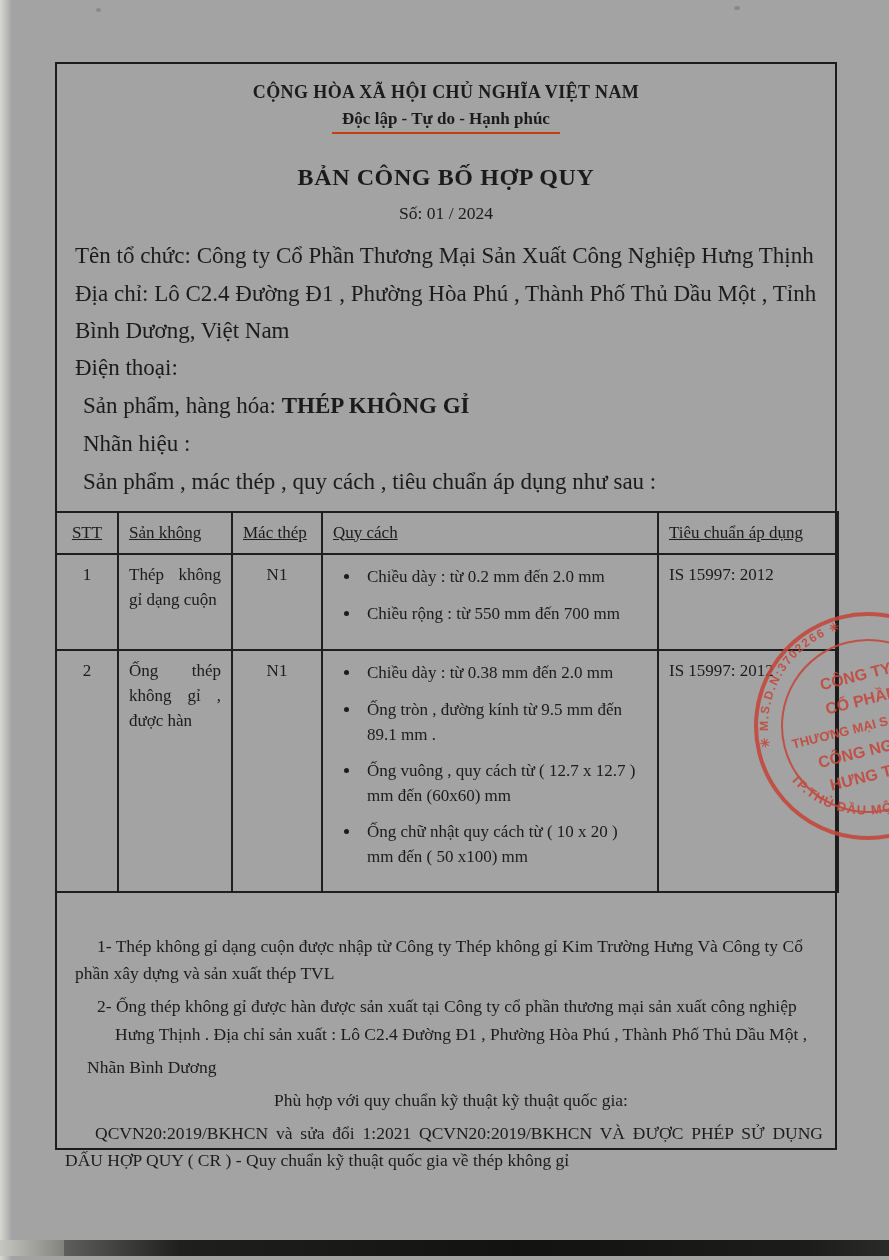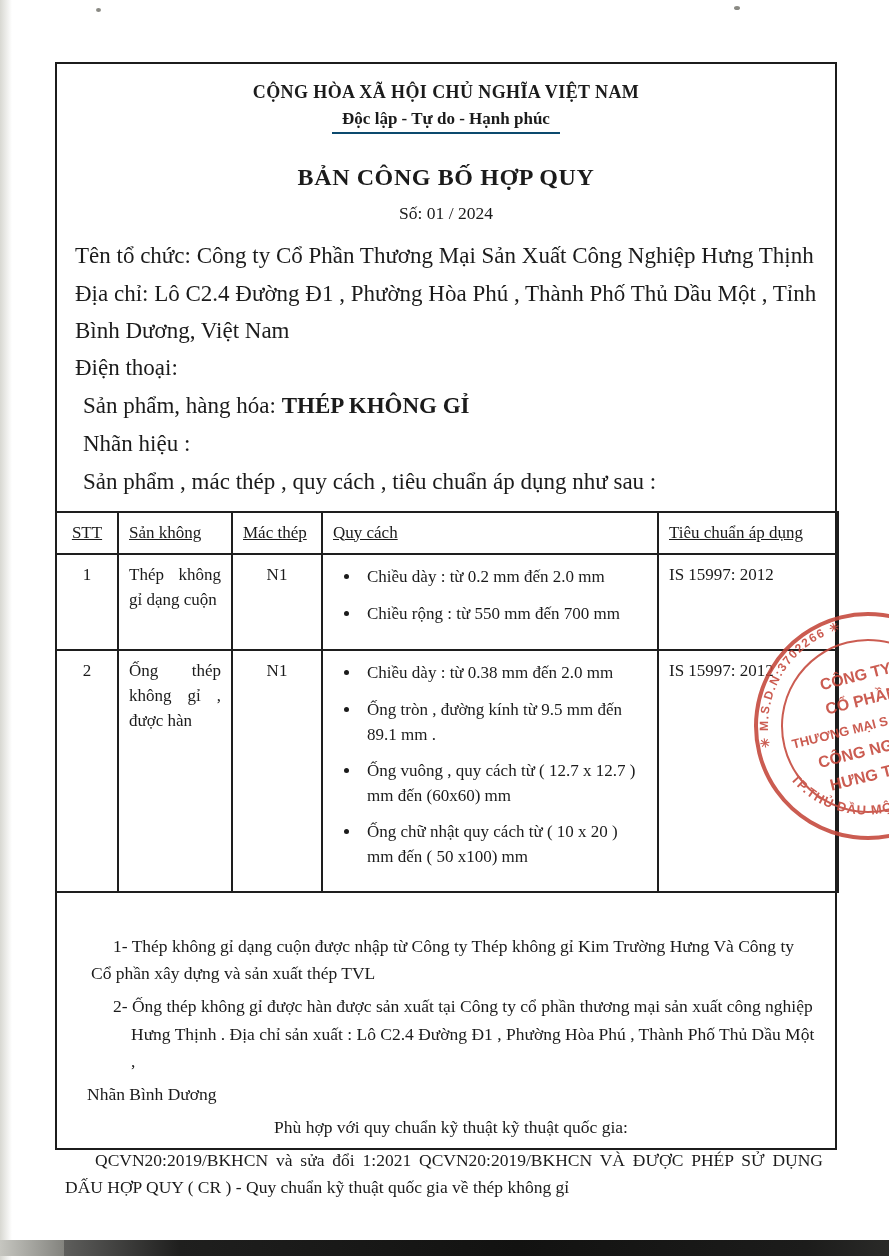--- a/index.html
+++ b/index.html
@@ -1,40 +1,40 @@
 <!DOCTYPE html>
 <html><head>
 <meta charset="utf-8">
 <style>
   * { margin:0; padding:0; box-sizing:border-box; }
   html,body { background:#cfcfcb; }
   body { font-family:"Liberation Serif", serif; color:#1b1b1b; }
 
   .page {
     position:relative; width:889px; height:1260px; margin:0 auto;
-    background:#ffffff; overflow:hidden;
+    background:#a3a3a3; overflow:hidden;
   }
   .scan-left-edge{
     position:absolute; left:0; top:0; width:12px; height:100%;
     background:linear-gradient(to right,#d8d8d2,rgba(255,255,255,0));
   }
   .speck{ position:absolute; background:#8a8a84; border-radius:50%; }
   .speck.a{ left:96px; top:8px; width:5px; height:4px; }
   .speck.b{ left:734px; top:6px; width:6px; height:4px; }
 
   .doc-border{
     position:absolute; left:55px; top:62px; width:782px; height:1088px;
     border:2px solid #1c1c1c;
   }
 
   .content{ position:absolute; left:55px; top:62px; width:782px; padding-top:20px; }
 
   .nat-header{ text-align:center; font-weight:bold; font-size:18px; letter-spacing:.4px; }
   .motto{ text-align:center; font-weight:bold; font-size:17px; margin-top:6px; }
-  .motto span{ display:inline-block; border-bottom:2px solid #0c4a6e; padding:0 10px 3px; }
+  .motto span{ display:inline-block; border-bottom:2px solid #c2410c; padding:0 10px 3px; }
 
   .title{ text-align:center; font-weight:bold; font-size:24px; letter-spacing:.6px; margin-top:30px; }
   .doc-number{ text-align:center; font-size:17.5px; margin-top:12px; }
 
   .info{ margin-top:14px; font-size:23px; line-height:1.6; }
   .info p{ margin:1px 20px; }
   .info p.indent-sm{ margin-left:28px; }
   .product-name{ font-weight:bold; }
 
   table.spec-table{
@@ -48,21 +48,21 @@
   .spec-table thead th{ vertical-align:middle;text-decoration:underline; }
   .col-stt{ width:62px; } .col-sp{ width:114px; } .col-mt{ width:90px; }
   .col-qc{ width:336px; } .col-tc{ width:180px; }
   td.center, th.center{ text-align:center; }
   td.justify{ text-align:justify; }
   ul.spec-list{ list-style:disc outside; padding-left:28px; margin:2px 0; }
   ul.spec-list li{ margin:0 0 12px 0; padding-left:6px; }
   ul.spec-list li:last-child{ margin-bottom:0; }
 
   .notes{ margin-top:40px; font-size:17.5px; line-height:1.55; }
-  .notes p{ margin:0 22px 6px 36px; }
+  .notes p{ margin:0 22px 6px 20px; }
   .note1{ text-indent:22px; }
   .note2{ padding-left:40px; text-indent:-18px; }
   .province-line{ margin-left:32px !important; }
   .conformity-line{ margin-left:32px !important;text-align:center; }
   .standard-line{ text-align:justify; text-indent:30px; margin:0 14px 0 10px !important; }
 
   .stamp{
     position:absolute; left:750px; top:608px; width:236px; height:236px;
     transform:rotate(-14deg); opacity:.88; pointer-events:none;
   }

